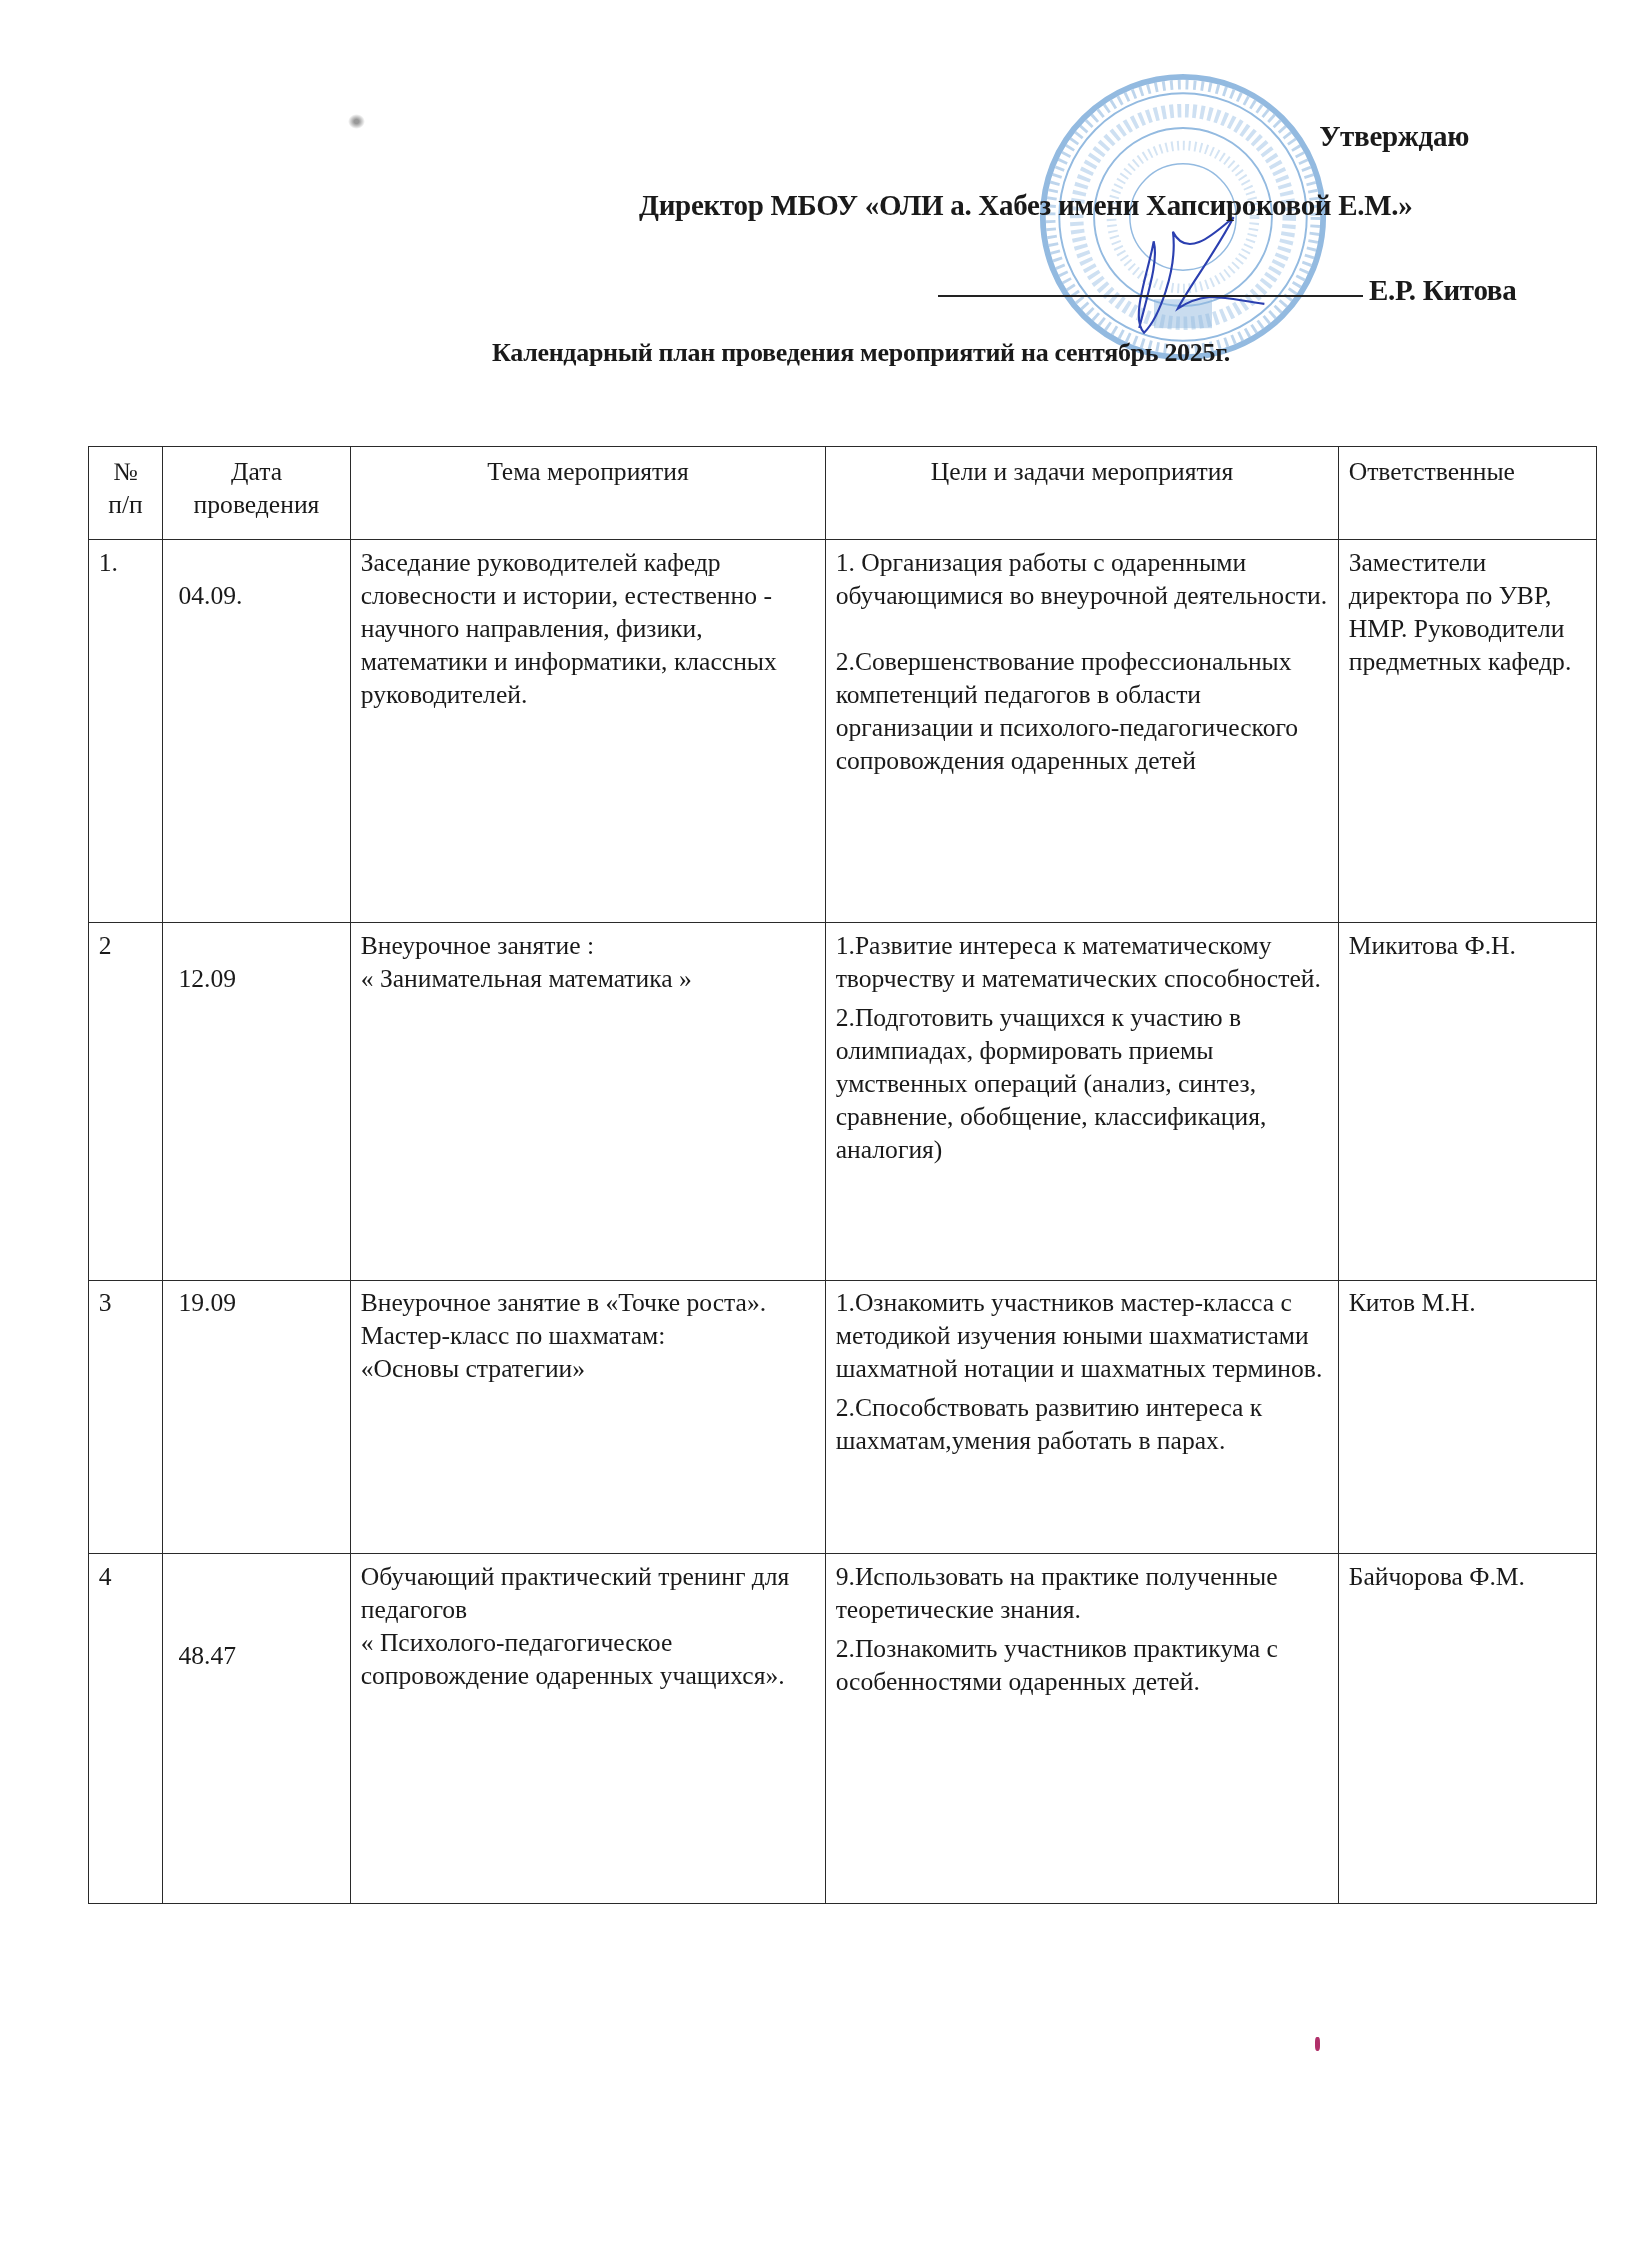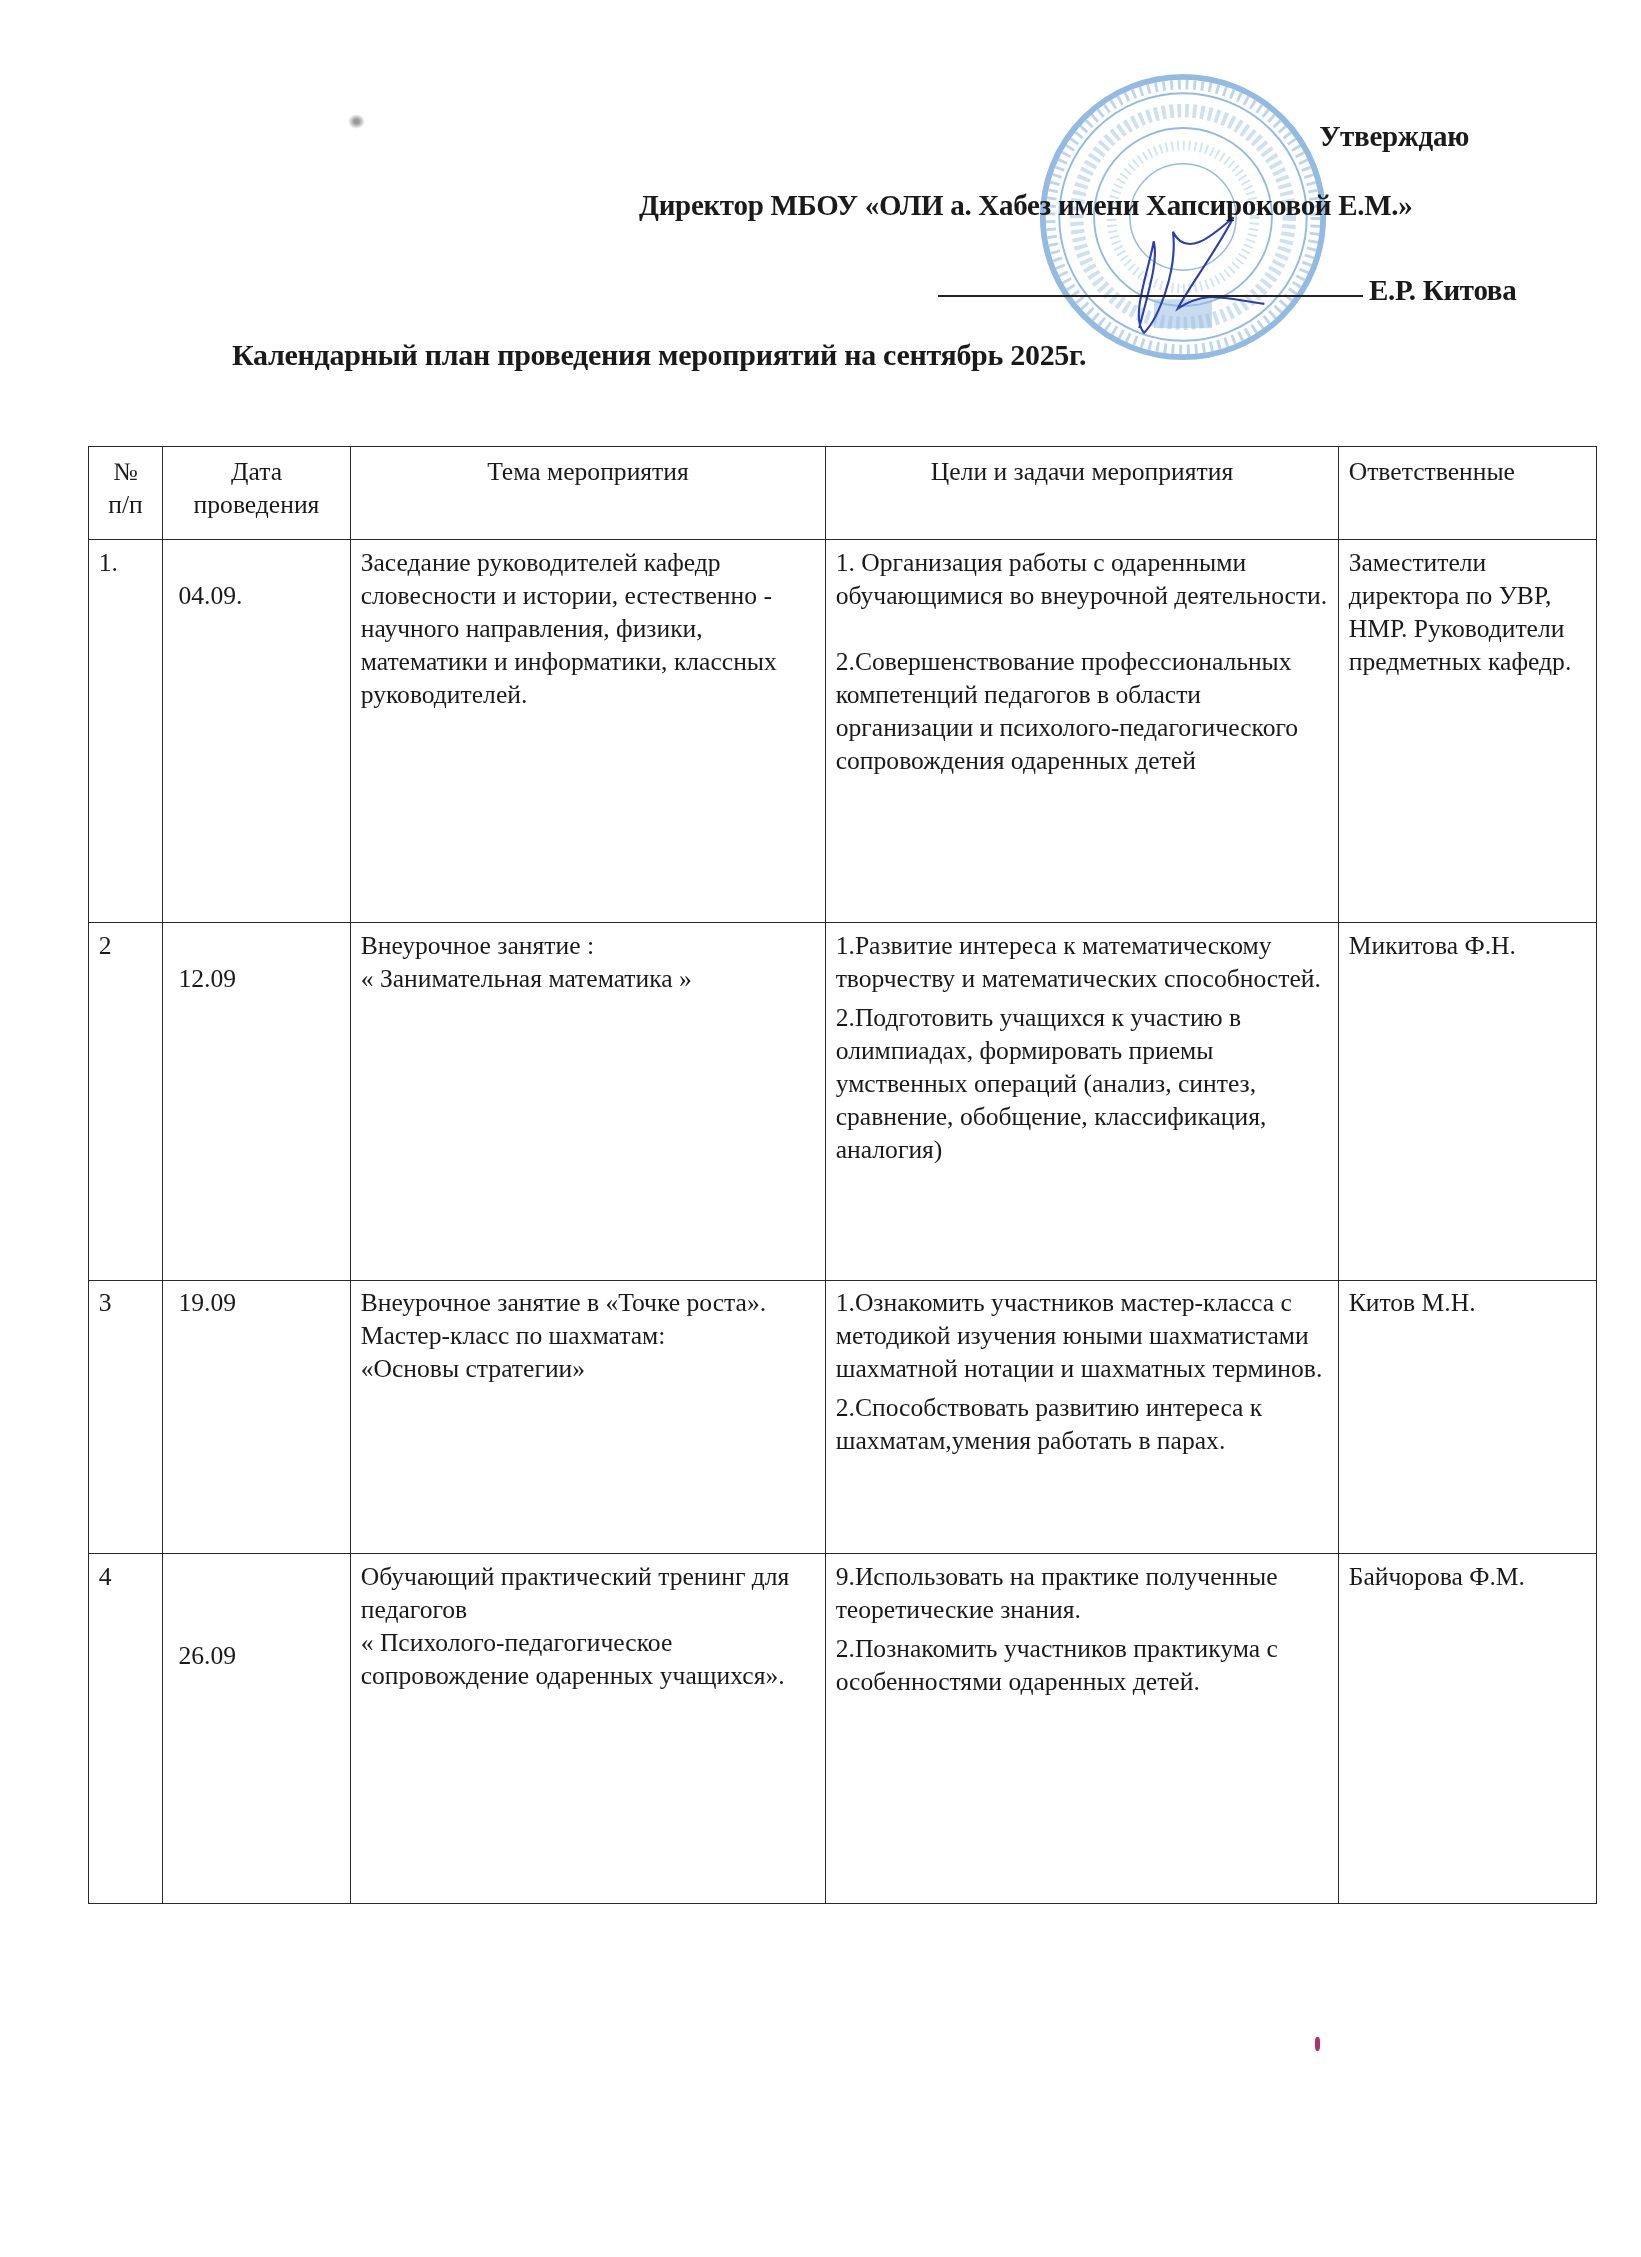--- a/index.html
+++ b/index.html
@@ -3,21 +3,21 @@
 <meta charset="utf-8">
 <style>
   html, body { margin:0; padding:0; background:#ffffff; }
   body { width:1641px; height:2257px; position:relative; overflow:hidden;
          font-family:"Liberation Serif", serif; color:#1a1a1a; }
   .approve { position:absolute; font-weight:bold; font-size:29px; white-space:nowrap; letter-spacing:-0.3px; }
   #approve-word { right:172px; top:120px; }
   #director-line { left:639px; top:189px; }
   #signature-line { position:absolute; left:938px; top:295px; width:425px; height:0; border-top:2.4px solid #222; }
   #signatory { left:1369px; top:274px; }
-  #doc-title { position:absolute; left:0; width:1490px; top:338px; font-weight:bold; font-size:30px; padding-left:232px; box-sizing:border-box; letter-spacing:-0.3px; }
+  #doc-title { position:absolute; left:0; width:1490px; top:338px; text-align:center; font-weight:bold; font-size:26px; padding-left:232px; box-sizing:border-box; letter-spacing:-0.3px; }
 
   #stamp { position:absolute; left:1038px; top:72px; width:290px; height:290px; opacity:0.75; }
   #signature { position:absolute; left:1120px; top:212px; width:154px; height:126px; }
 
   table#plan { position:absolute; left:88px; top:446px; border-collapse:collapse; table-layout:fixed; width:1508px; }
   #plan td, #plan th { border:1.9px solid #2a2a2a; vertical-align:top; font-weight:normal; font-size:25.6px; line-height:33px; padding:5.8px 9.7px; text-align:left; }
   #plan th { text-align:center; padding-top:7.7px; height:79px; }
   #plan col.c1 { width:74px; } #plan col.c2 { width:188px; } #plan col.c3 { width:475px; }
   #plan col.c4 { width:513px; } #plan col.c5 { width:258px; }
   .r1 td { height:370px; } .r2 td { height:345px; } .r3 td { height:261px; } .r4 td { height:337px; }
@@ -113,21 +113,21 @@
  «Основы стратегии»</td>
       <td>
         <span class="goal">1.Ознакомить участников мастер-класса с методикой изучения юными шахматистами шахматной нотации и шахматных терминов.</span>
         <span class="goal">2.Способствовать развитию интереса к шахматам,умения работать в парах.</span>
       </td>
       <td>Китов М.Н.</td>
     </tr>
     <tr class="r4">
       <td>4</td>
       <td>
-          <span class="date-pad deep">26.09</span>
+          <span class="date-pad deep">48.47</span>
         </td>
       <td class="pre">Обучающий практический тренинг для педагогов
 « Психолого-педагогическое сопровождение одаренных учащихся».</td>
       <td>
         <span class="goal">9.Использовать на практике полученные теоретические знания.</span>
         <span class="goal">2.Познакомить участников практикума с особенностями одаренных детей.</span>
       </td>
       <td>Байчорова Ф.М.</td>
     </tr>
   </tbody>

